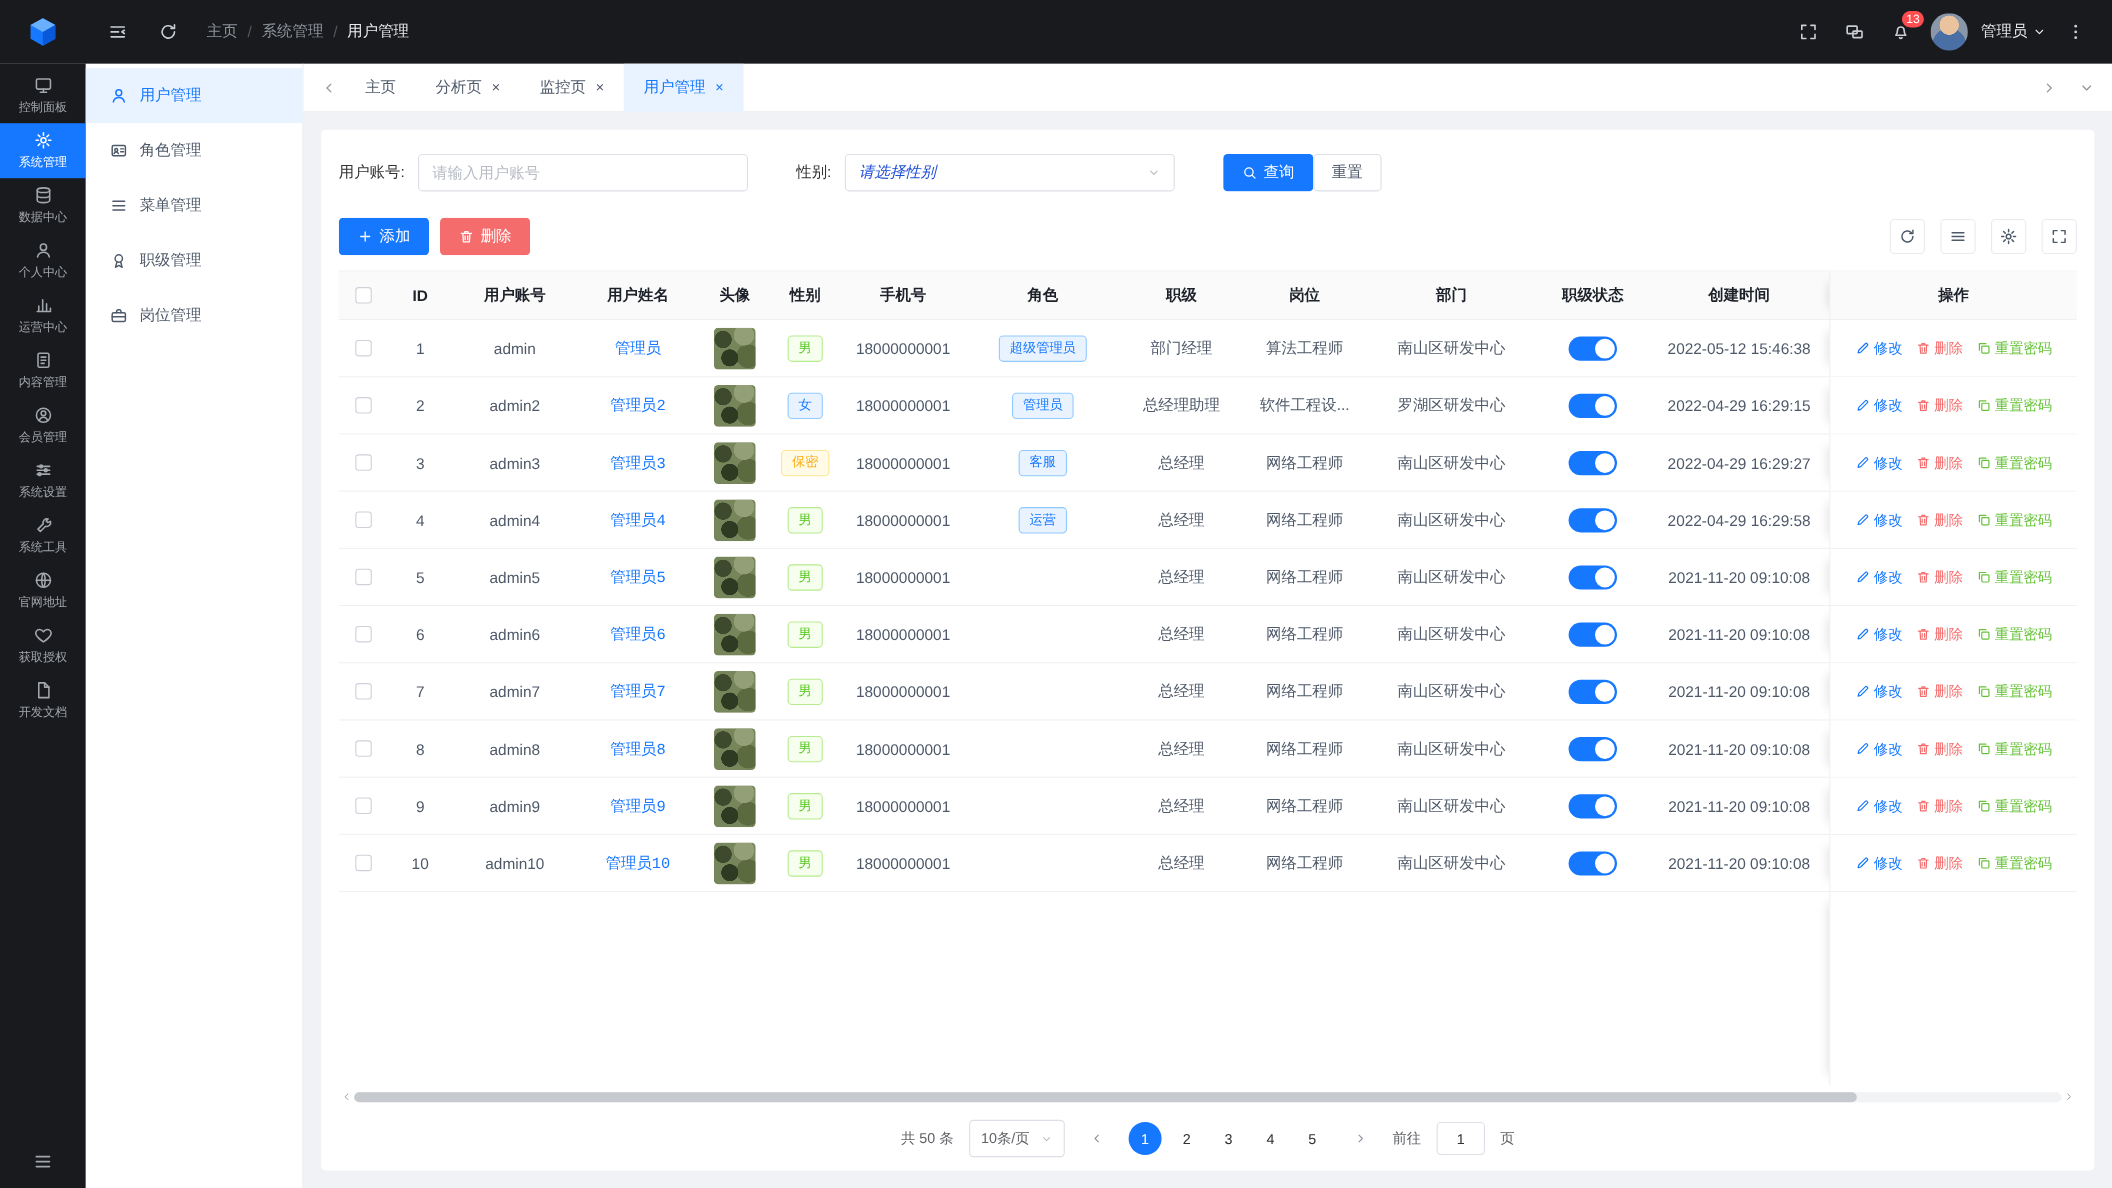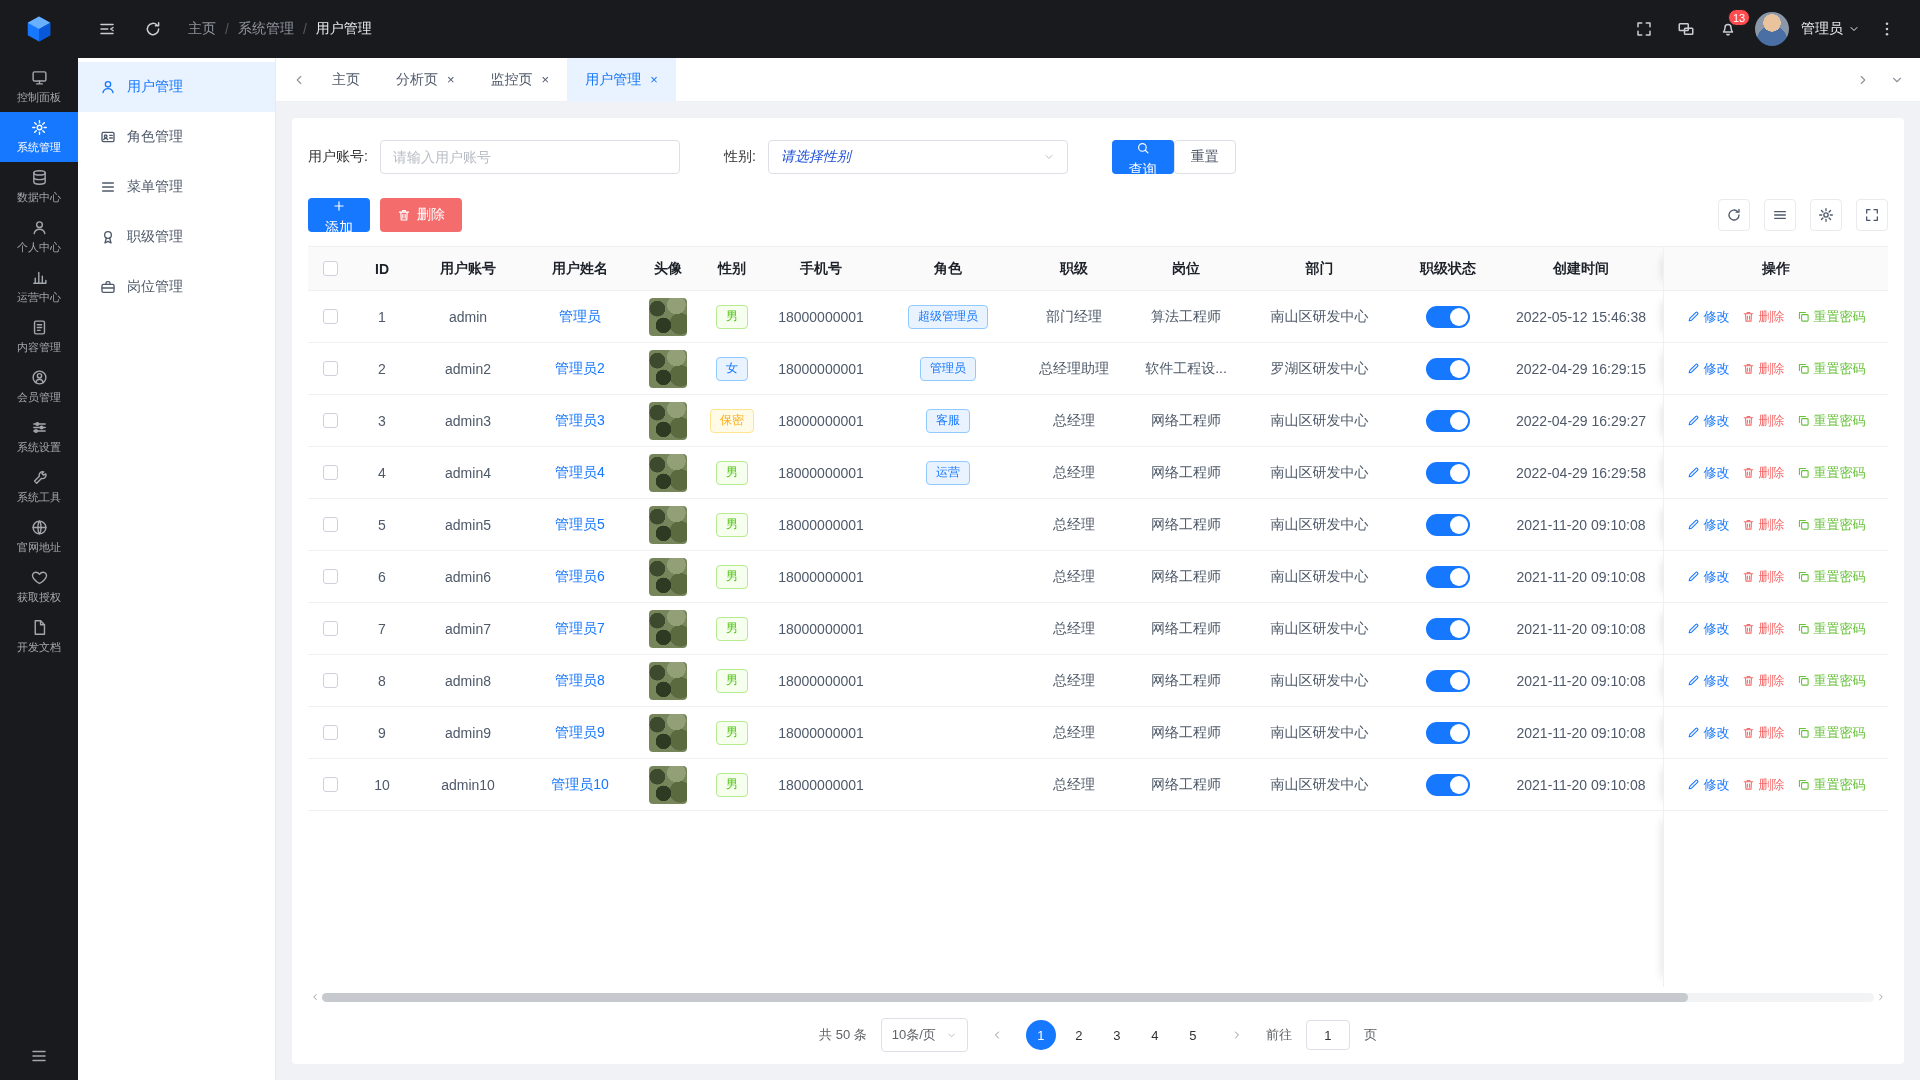--- a/index.html
+++ b/index.html
@@ -61,40 +61,40 @@
   
   .search-row { display:flex; align-items:center; flex-shrink:0; padding-bottom:22px; }
   .form-label { color:#333; margin-right:12px; }
   .text-input { width:300px; height:34px; border:1px solid #dcdfe6; border-radius:4px; padding:0 12px; font-size:14px; color:#333; background:#fff; font-family:inherit; outline:none; }
   .text-input::placeholder { color:#b8bcc4; }
   .select-box { width:300px; height:34px; border:1px solid #dcdfe6; border-radius:4px; padding:0 12px; display:flex; align-items:center; justify-content:space-between; cursor:pointer; background:#fff; }
   .select-box .ph { color:#1d4ed8;font-style:italic; }
   .select-box svg { width:12px; height:12px; color:#b8bcc4; }
   .btn { height:34px; padding:0 16px; border-radius:4px; border:1px solid transparent; display:inline-flex; align-items:center; gap:6px; font-size:14px; cursor:pointer; font-family:inherit; background:#fff; }
   .btn svg { width:14px; height:14px; }
-  .btn-primary { background:#1677ff; color:#fff;flex-direction:column; }
+  .btn-primary { background:#1677ff; color:#fff; }
   .btn-danger { background:#f56c6c; color:#fff; }
   .btn-default { border-color:#dcdfe6; color:#4e5969; }
 
   
   .toolbar { display:flex; align-items:center; gap:10px; padding:2px 0 14px; flex-shrink:0; }
   .toolbar-right { margin-left:auto; display:flex; gap:14px; }
   .tool-icon-btn { width:32px; height:32px; border:1px solid #e8eaee; border-radius:4px; display:flex; align-items:center; justify-content:center; color:#4e5969; cursor:pointer; background:#fff; }
   .tool-icon-btn svg { width:16px; height:16px; }
 
   
   .table { flex:1; display:flex; flex-direction:column; min-height:0; border-top:1px solid #f0f0f0; }
   .t-row { display:flex; align-items:stretch; border-bottom:1px solid #f0f0f0; height:52px; flex-shrink:0; }
   .t-head { height:44px; background:#fafafa; }
   .t-head .cell { font-weight:700; color:#1d2129; }
   .cell { display:flex; align-items:center; justify-content:center; padding:0 8px; flex-shrink:0; color:#4e5969; font-size:14px; text-align:center; }
   .c-check { width:44px; }
   .c-id { width:60px; }
   .c-account { width:112px; }
-  .c-name { width:112px; }
+  .c-name { width:112px;font-family:Liberation Mono, monospace; }
   .c-avatar { width:64px; }
   .c-gender { width:64px; }
   .c-phone { width:114px; }
   .c-role { width:140px; }
   .c-rank { width:112px; }
   .c-post { width:112px; }
   .c-dept { flex:1; min-width:150px; }
   .c-status { width:102px; }
   .c-created { width:164px; }
   .c-op { width:225px; border-left:1px solid #f0f0f0; box-shadow:-10px 0 10px -10px rgba(0,0,0,.15); gap:12px; background:#fff; }

